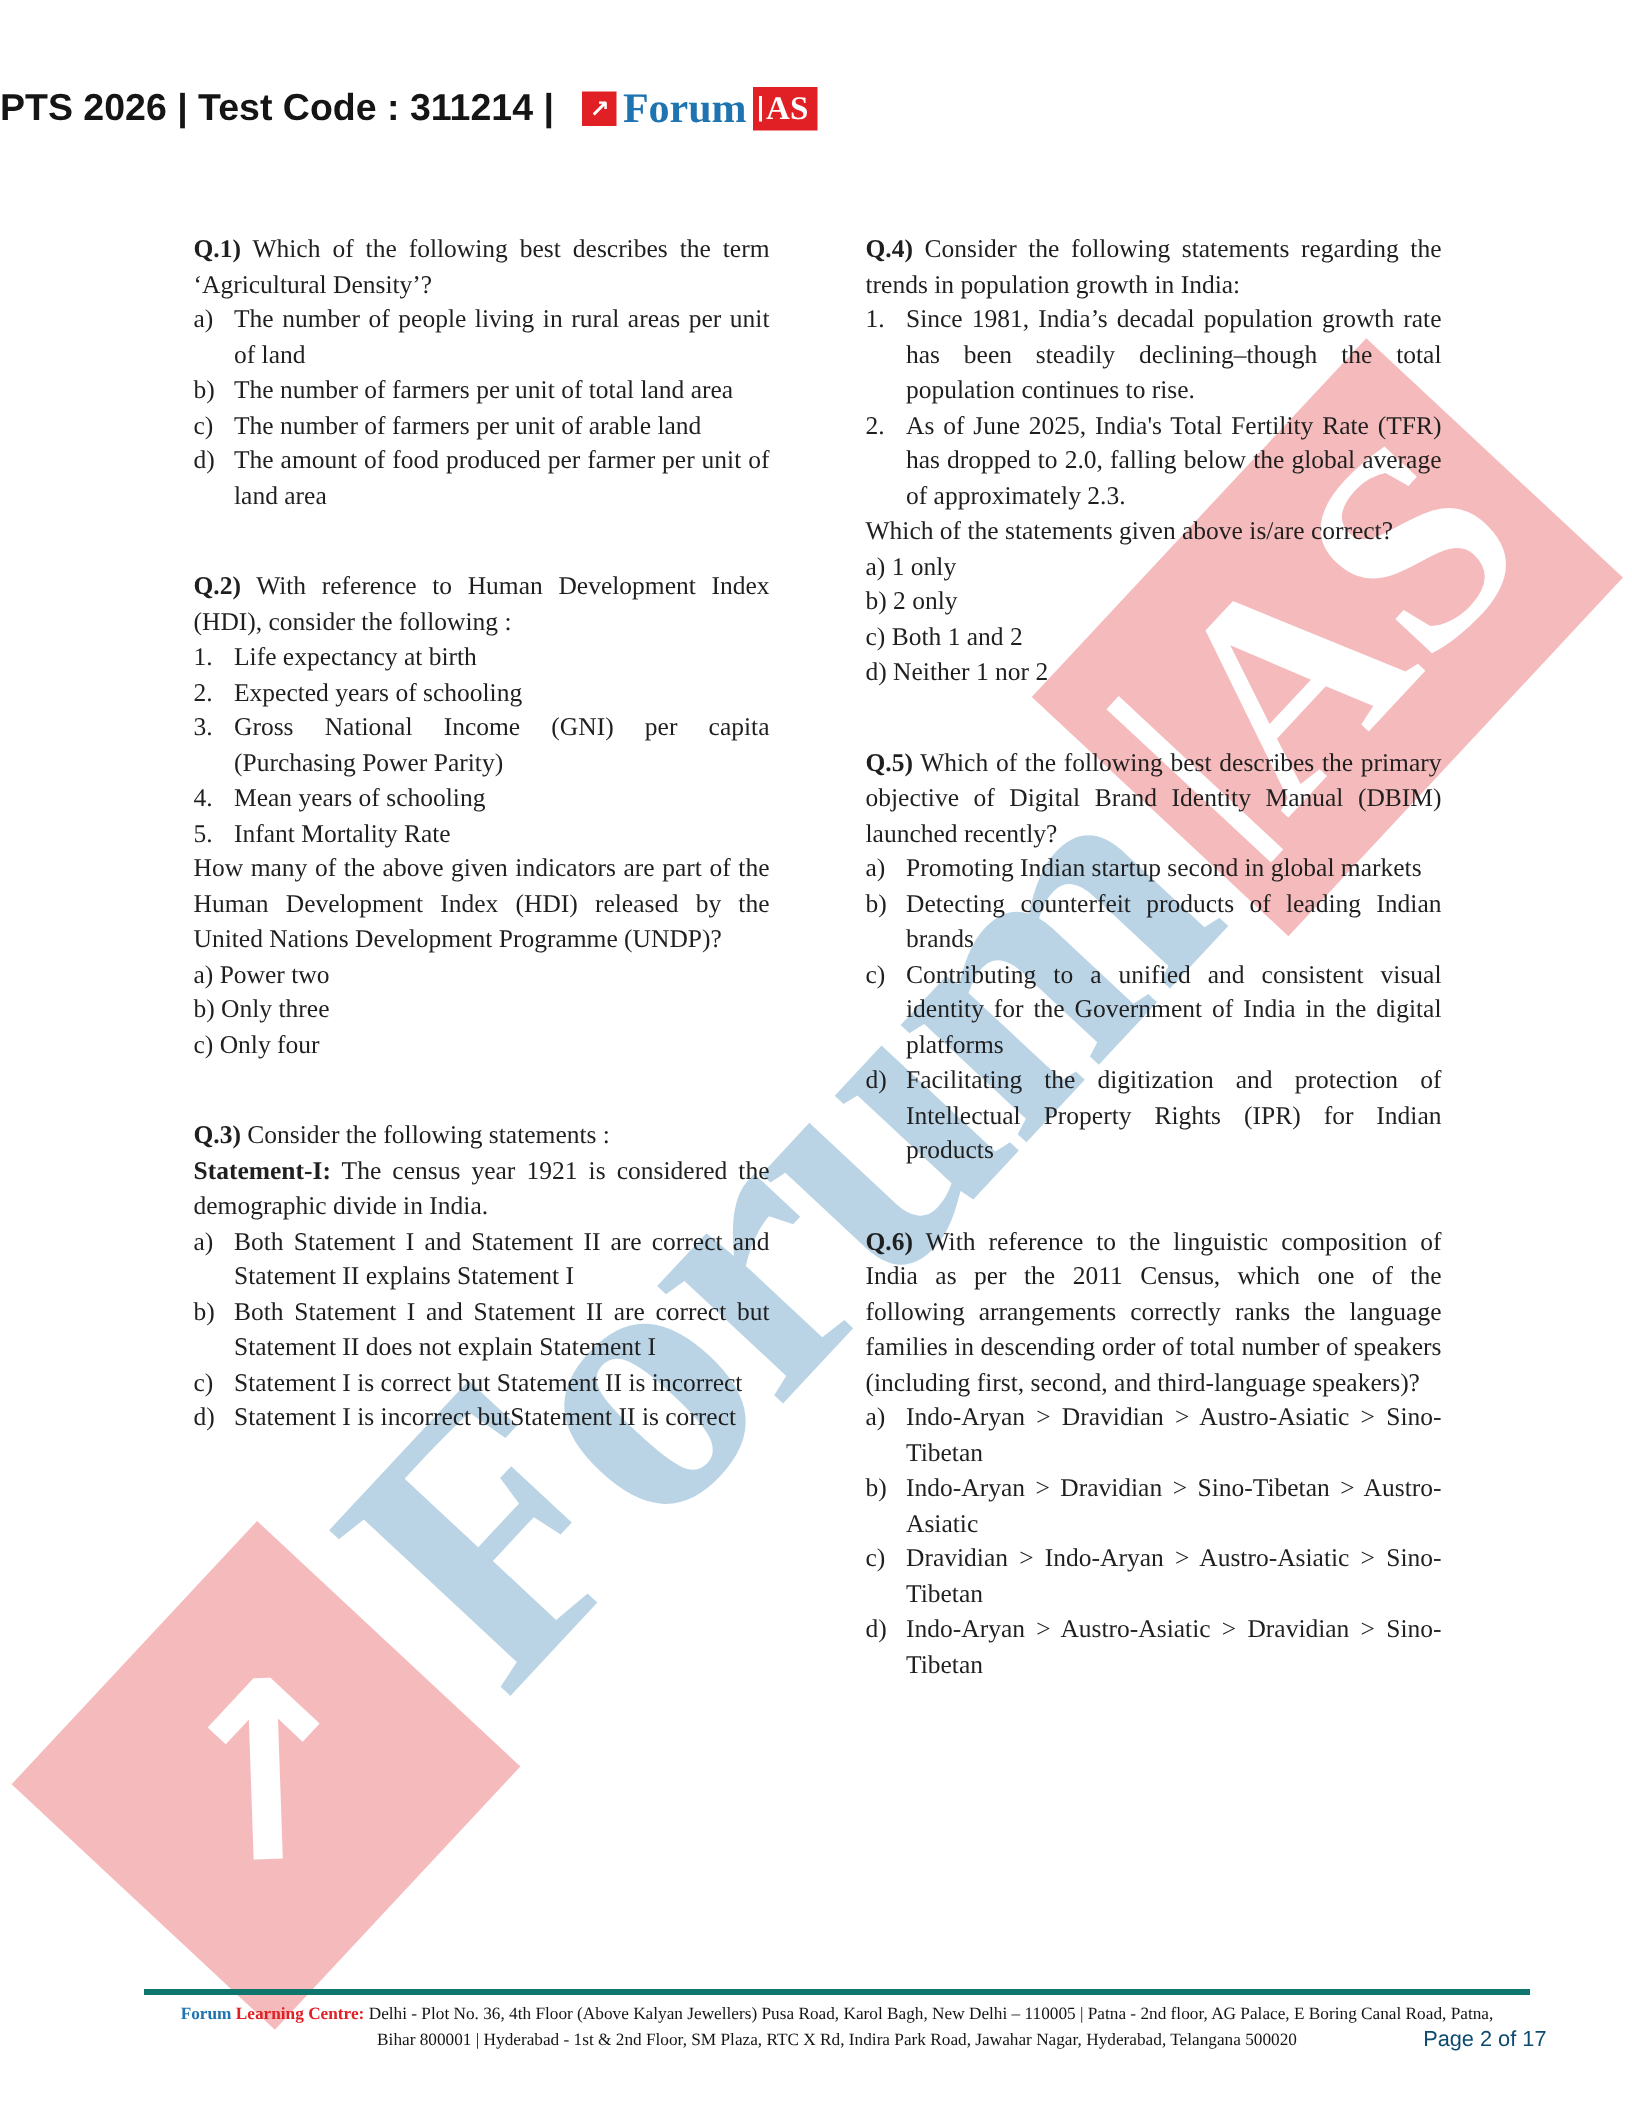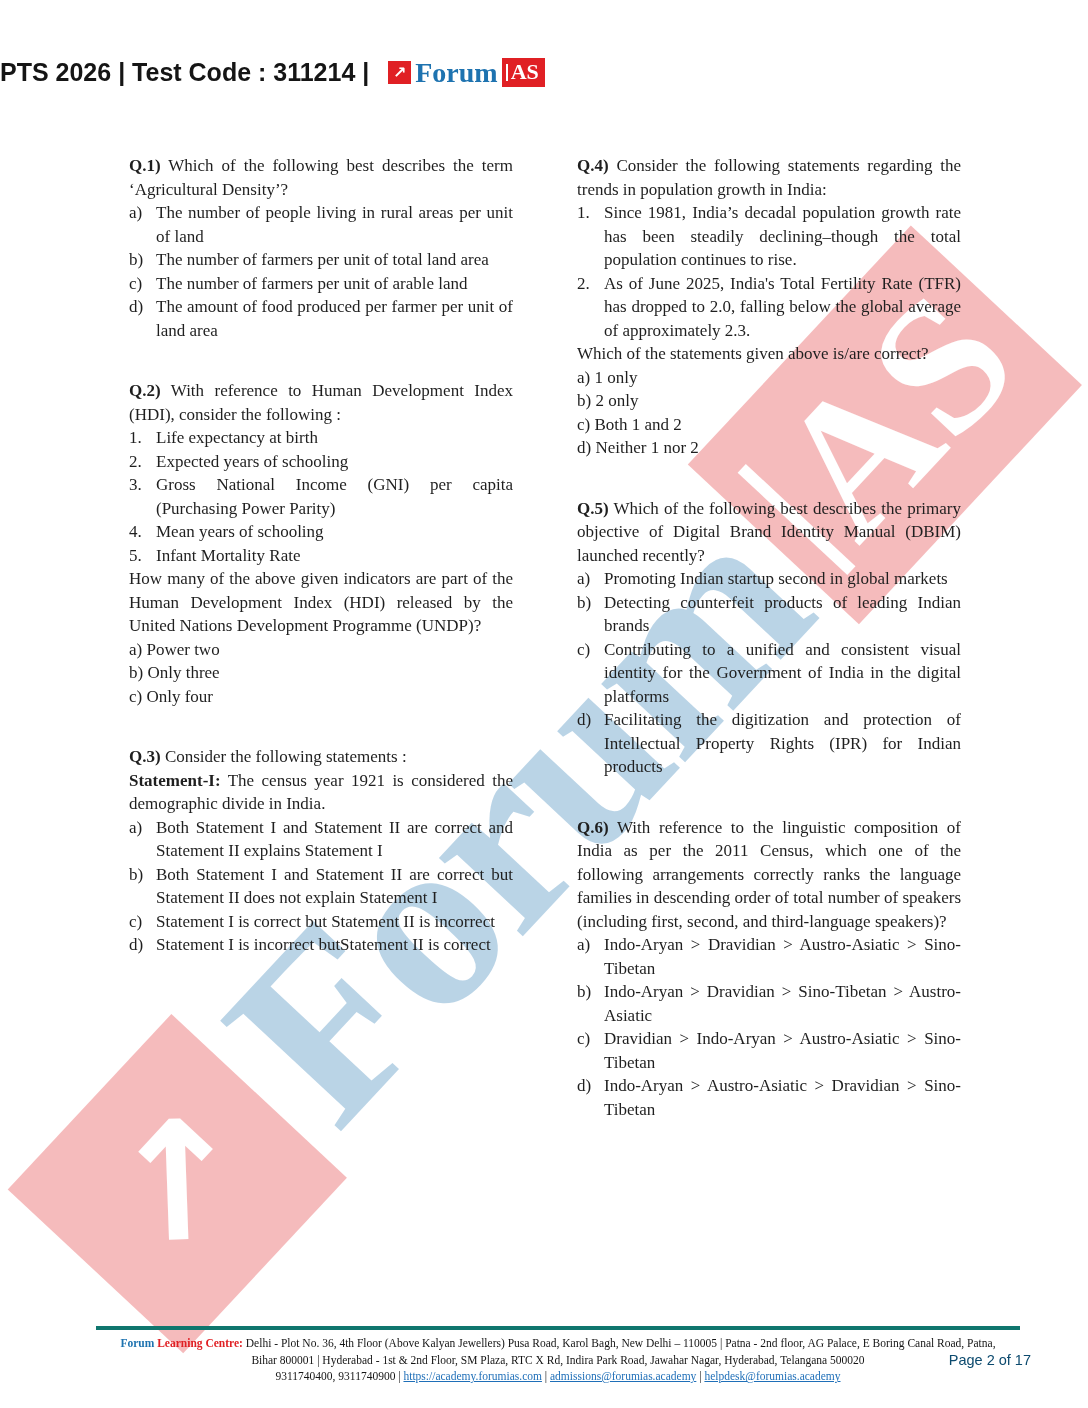--- a/index.html
+++ b/index.html
@@ -183,19 +183,16 @@
         <div class="block opt"><span class="marker">d)</span><span>Indo-Aryan &gt; Austro-Asiatic &gt; Dravidian &gt; Sino-Tibetan</span></div>
       </div>
   </div>
 
   <div class="footer">
     <div>
       <b class="blue">Forum</b>
       <b class="red">Learning Centre:</b>
       <span>Delhi - Plot No. 36, 4th Floor (Above Kalyan Jewellers) Pusa Road, Karol Bagh, New Delhi – 110005  | Patna - 2nd floor, AG Palace, E Boring Canal Road, Patna, Bihar 800001  | Hyderabad - 1st &amp; 2nd Floor, SM Plaza, RTC X Rd, Indira Park Road, Jawahar Nagar, Hyderabad, Telangana 500020</span>
     </div>
-    <div>
-      <span>9311740400, 9311740900</span><span id="footer-links"> | <a href="#">https://academy.forumias.com</a> | <a href="#">admissions@forumias.academy</a> | <a href="#">helpdesk@forumias.academy</a></span>
-    </div>
   </div>
 
   <div class="pagenum">Page 2 of 17</div>
 </div>
 
 </body></html>

